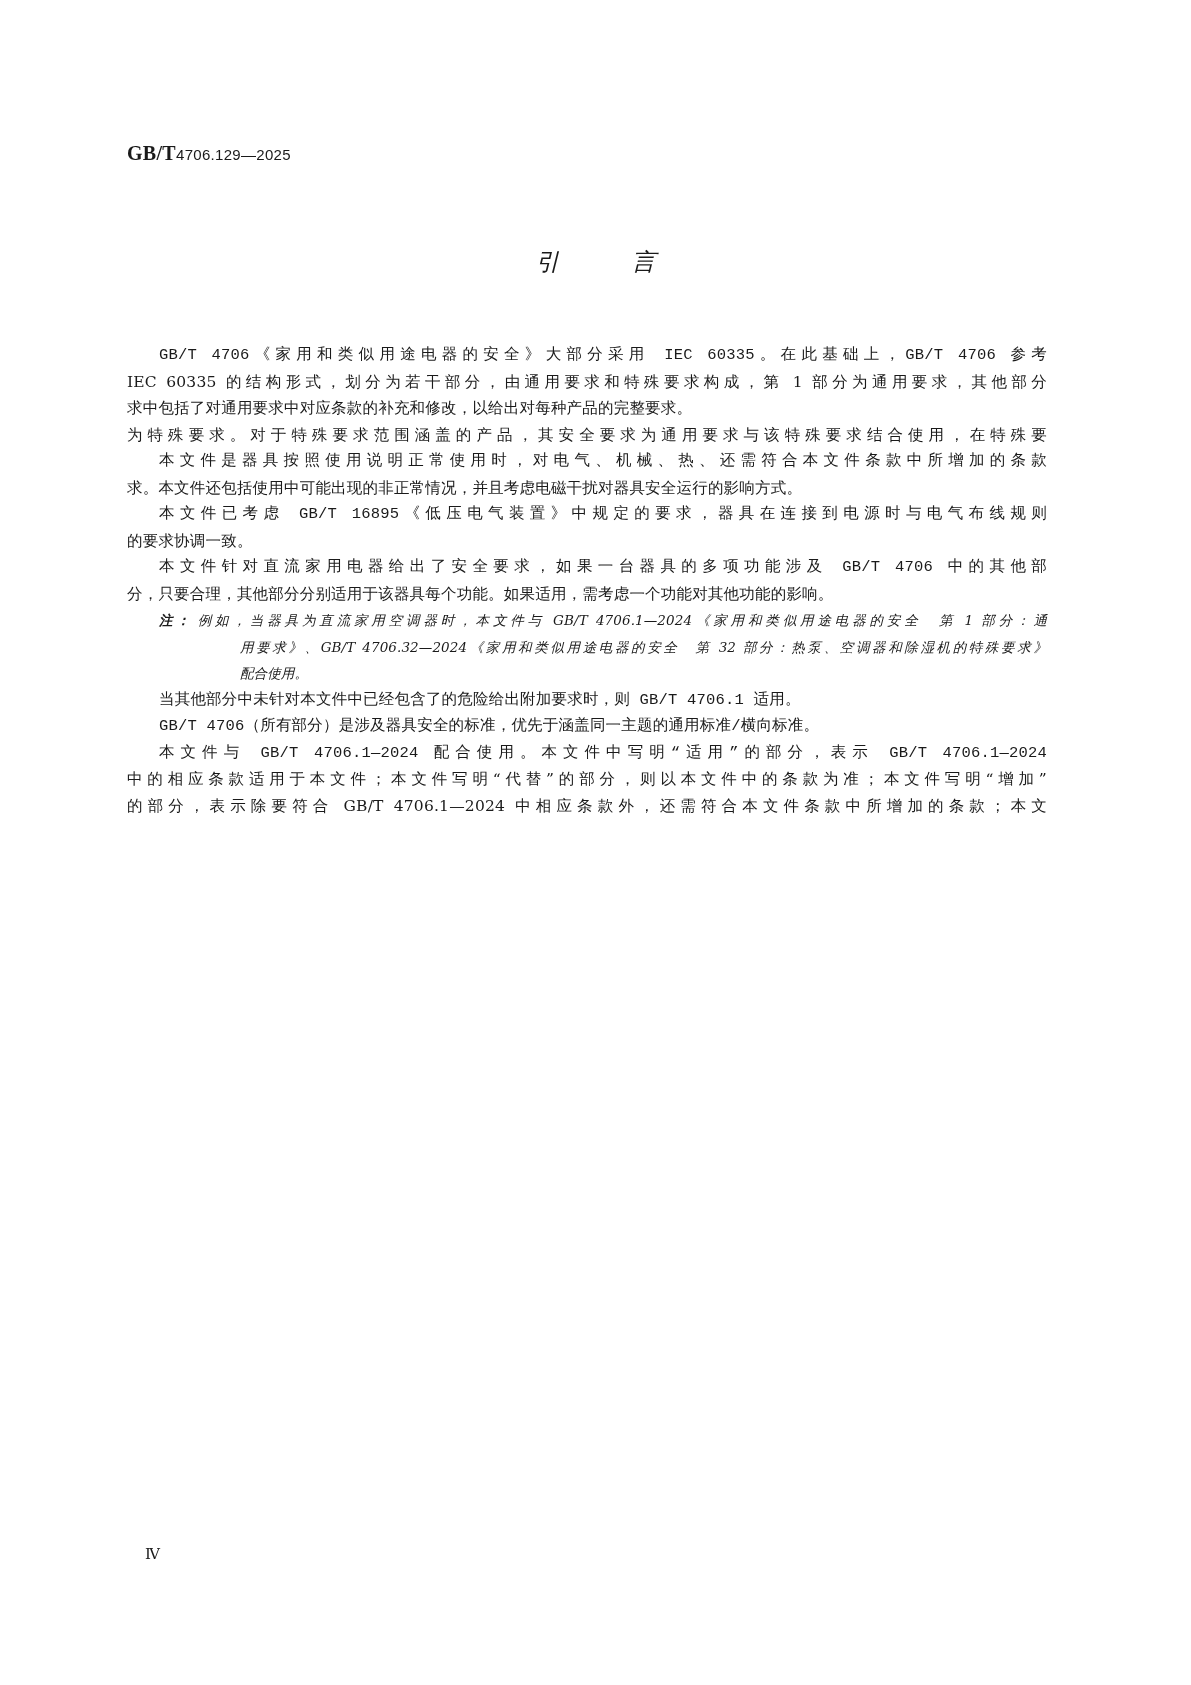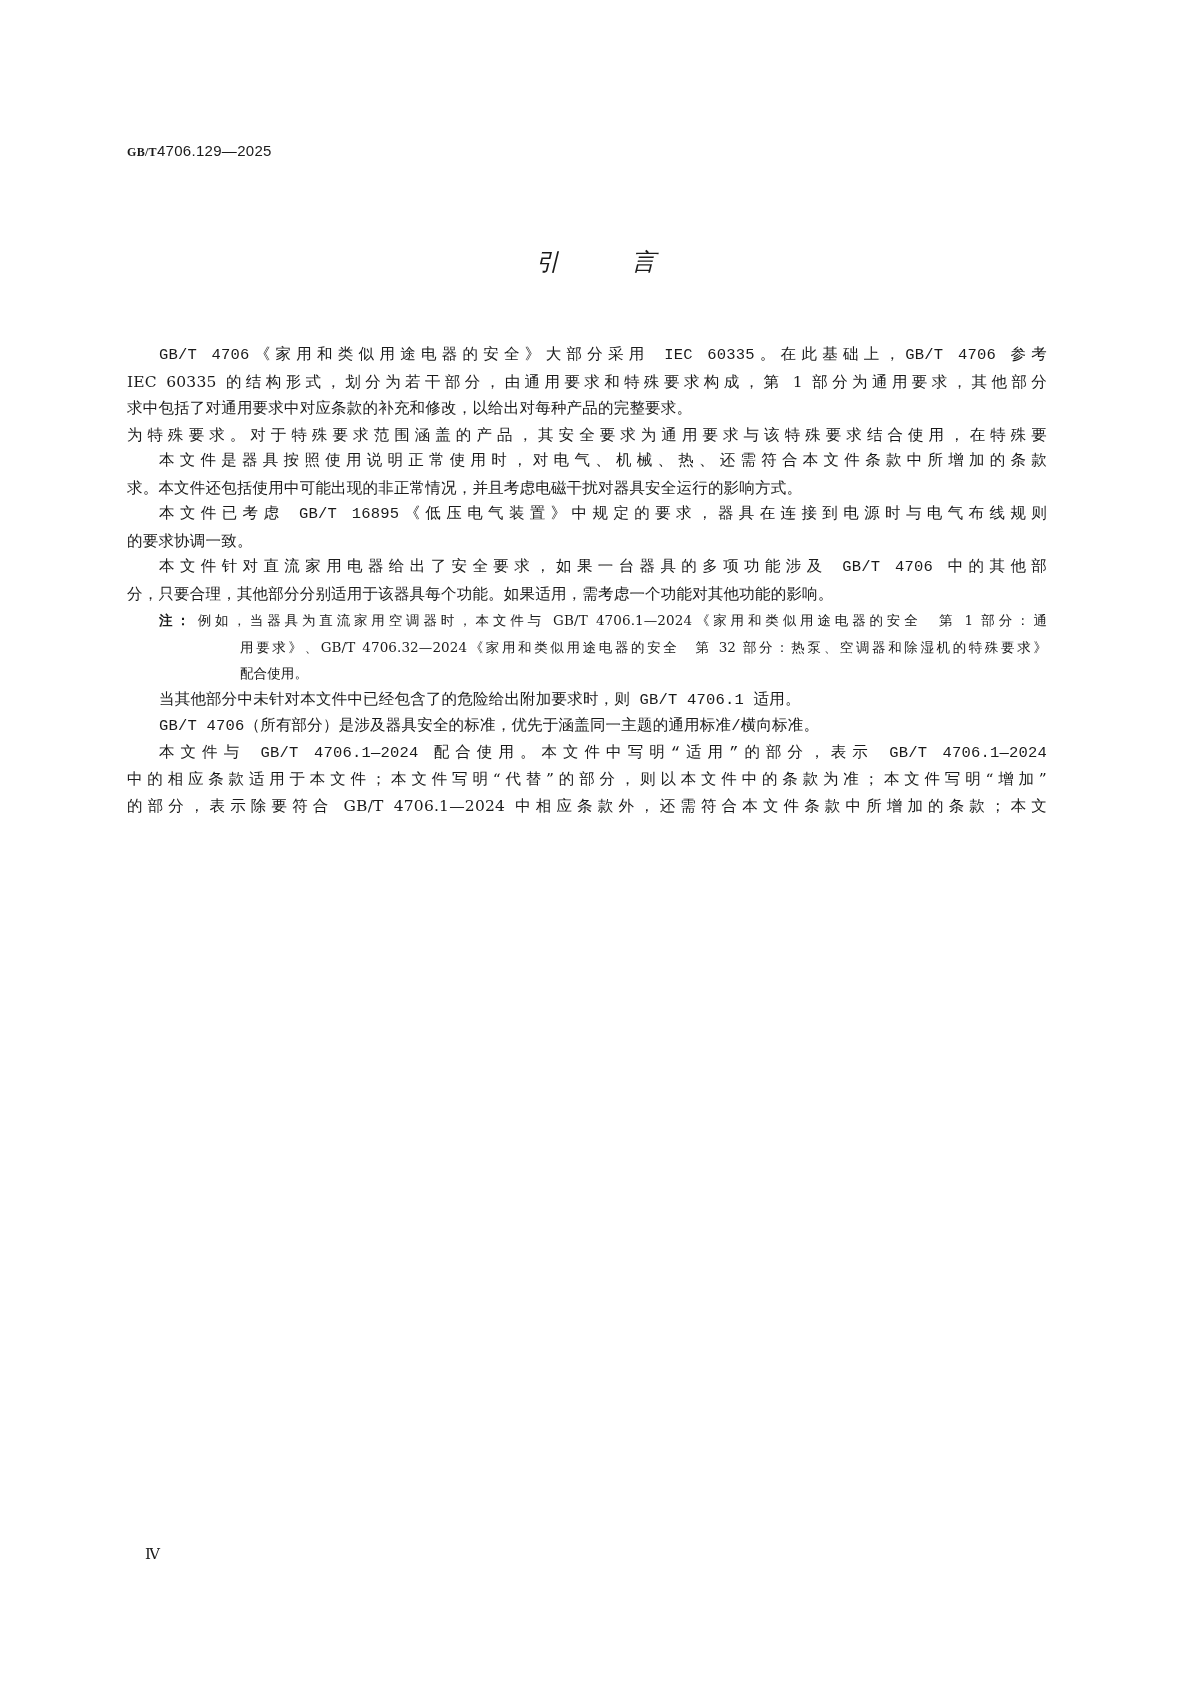--- a/index.html
+++ b/index.html
@@ -1,31 +1,31 @@
 <!DOCTYPE html>
 <html><head>
 <meta charset="utf-8">
 <style>
   html, body { margin: 0; padding: 0; background: #ffffff; }
   body { width: 1191px; height: 1685px; position: relative; overflow: hidden;
          font-family: "DejaVu Serif", "Liberation Serif", serif; color: #1a1a1a; }
   .header { position: absolute; left: 127px; top: 142px; font-size: 15px; letter-spacing: 0.3px; }
-  .header .std-prefix { font-family: "Liberation Serif", "DejaVu Serif", serif; font-weight: bold; font-size: 12px; margin-top: 47px; }
+  .header .std-prefix { font-family: "Liberation Serif", "DejaVu Serif", serif; font-weight: bold; font-size: 20px; margin-top: 47px; }
   .header .std-number { font-family: "Liberation Sans", "DejaVu Sans", sans-serif; font-size: 15px; margin-left: 0; }
   .title { position: absolute; top: 246px; left: 0; width: 1191px; text-align: center;
            font-family: "DejaVu Sans", "Liberation Sans", sans-serif; font-size: 24px; font-style: italic; }
   .title span { display: inline-block; }
   .title .gap { width: 72px; }
   .body { position: absolute; left: 127px; top: 342px; width: 920px; }
   .line { height: 26.5px; line-height: 26.5px; font-size: 15.5px; white-space: nowrap;
           text-align: justify; text-align-last: justify; letter-spacing: 0.2px; }
   .line.last { text-align-last: left; }
   .line.indent { padding-left: 32px; font-family: Liberation Mono, monospace; }
   .note-line { height: 26.5px; line-height: 26.5px; font-size: 13.5px; white-space: nowrap;
-               padding-left: 113px; text-align: justify; text-align-last: justify; letter-spacing: 0.1px; }
+               padding-left: 113px; text-align: justify; text-align-last: justify; letter-spacing: 0.1px; font-style: italic; }
   .note-line.first { padding-left: 32px; }
   .note-line.last { text-align-last: left; }
   .note-label { font-family: "DejaVu Sans", sans-serif; font-weight: bold; font-size: 13.5px; margin-right: 4px; }
   .page-num { position: absolute; left: 145px; top: 1545px; font-size: 15px;
               font-family: "Liberation Serif", "DejaVu Serif", serif; }
 </style>
 </head>
 <body>
 
 <div class="header">

